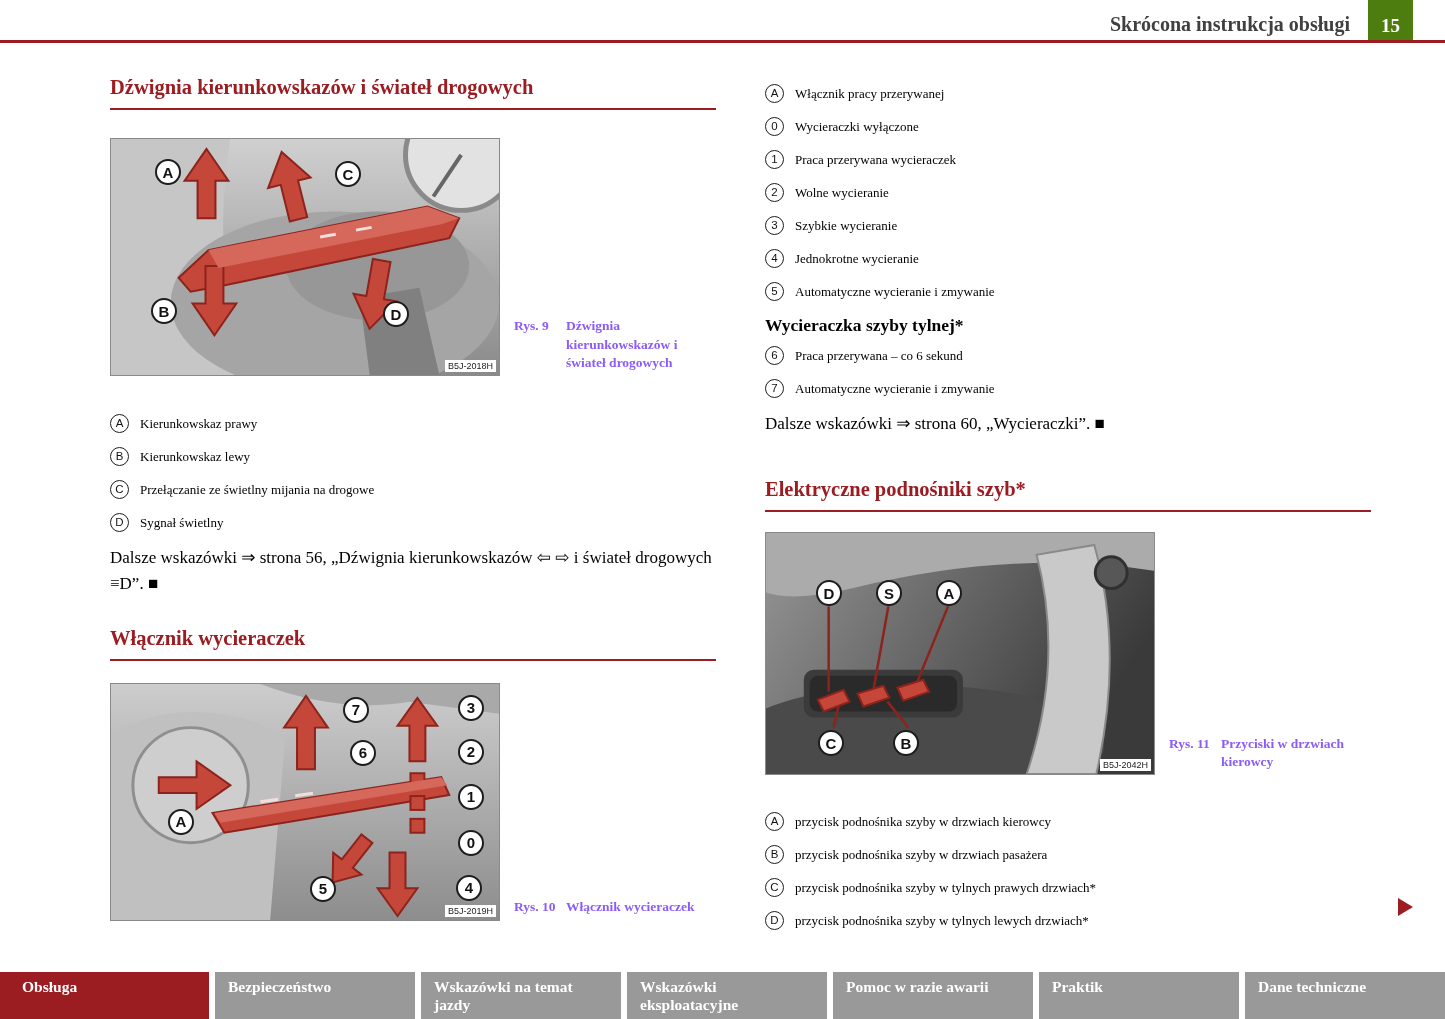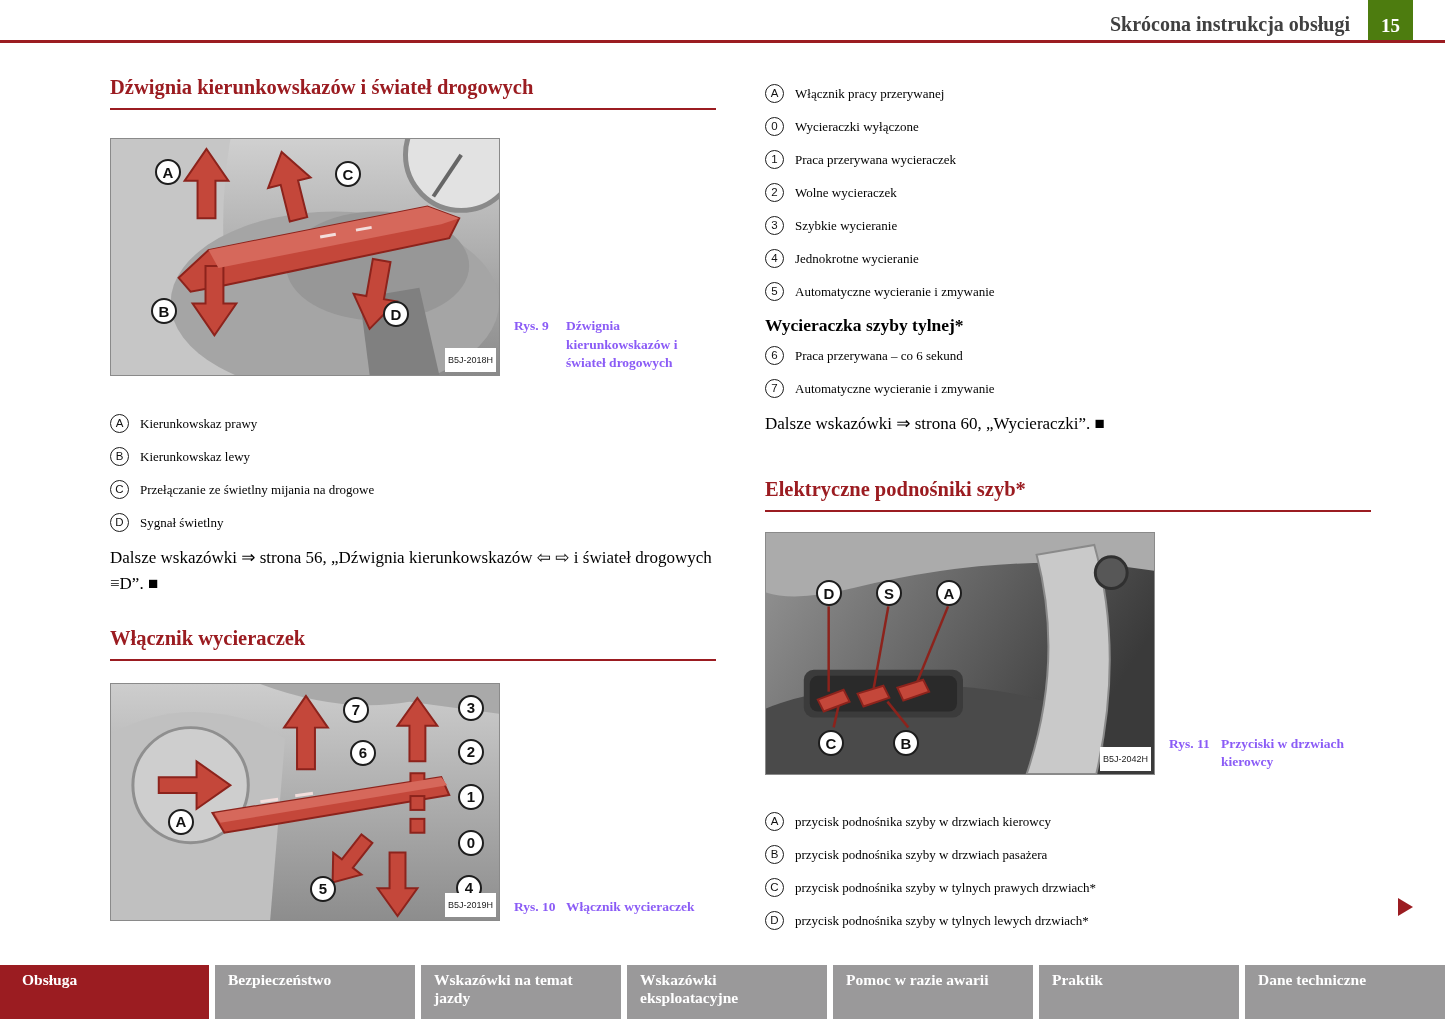--- a/index.html
+++ b/index.html
@@ -28,21 +28,21 @@
   .fr-1 { margin-top:28px; }
   .fr-2 { margin-top:22px; }
   .fr-3 { margin-top:20px; }
   .figure-box { position:relative; flex:0 0 390px; width:390px; border:1px solid #8a8a8a; background:#b5b5b5; }
   .h238 { height:238px; } .h243 { height:243px; }
   .figure-box svg { display:block; width:100%; height:100%; }
   .fig-label { position:absolute; width:26px; height:26px; border-radius:50%; background:#fff; border:2px solid #1d1d1d;
                display:flex; align-items:center; justify-content:center; font-size:15px; font-weight:bold;
                font-family:"Liberation Sans", sans-serif; color:#111; }
   .fig-code { position:absolute; right:3px; bottom:3px; background:#fff; color:#222; font-size:9px; line-height:12px;
-              padding:6px 3px; font-family:"Liberation Sans", sans-serif; }
+              padding:0 3px; font-family:"Liberation Sans", sans-serif; }
   .fig-caption { display:flex; margin-left:14px; margin-bottom:4px; width:200px; color:#8b5cf6;
                  font-size:13.5px; font-weight:bold; line-height:1.35; }
   .cap-label { flex:0 0 52px; }
   .cap-text { flex:1; }
 
   
   .key-list { }
   .kl-1 { margin-top:37px; }
   .kl-w1 { margin-top:8px; }
   .kl-w2 { margin-top:9px; }
@@ -55,21 +55,21 @@
 
   .note { font-size:17px; line-height:1.55; margin-top:12px; }
   .note-w { margin-top:11px; }
   .subheading { font-size:17.5px; font-weight:bold; margin-top:10px; line-height:22px; }
 
   
   .nav-arrow { position:absolute; left:1398px; top:898px; width:0; height:0;
                border-top:9px solid transparent; border-bottom:9px solid transparent; border-left:15px solid #9b1c21; }
 
   
-  .footer { position:absolute; left:0; bottom:0; width:100%; height:54px; display:flex; gap:6px; background:#fff; }
+  .footer { position:absolute; left:0; bottom:0; width:100%; height:47px; display:flex; gap:6px; background:#fff; }
   .tab { flex:1; background:#9a999a; color:#fff; font-weight:bold; font-size:15.5px; line-height:1.18;
          padding:6px 10px 0 13px; }
   .tab.active { background:#9b1c21; padding-left:22px; }
 </style>
 </head>
 <body>
 
 <div class="page">
 
   <div class="header-title">Skrócona instrukcja obsługi</div>
@@ -205,21 +205,21 @@
       <div class="key-row">
         <span class="key-circle">0</span>
         <span class="key-text">Wycieraczki wyłączone</span>
       </div>
       <div class="key-row">
         <span class="key-circle">1</span>
         <span class="key-text">Praca przerywana wycieraczek</span>
       </div>
       <div class="key-row">
         <span class="key-circle">2</span>
-        <span class="key-text">Wolne wycieraczek</span>
+        <span class="key-text">Wolne wycieranie</span>
       </div>
       <div class="key-row">
         <span class="key-circle">3</span>
         <span class="key-text">Szybkie wycieranie</span>
       </div>
       <div class="key-row">
         <span class="key-circle">4</span>
         <span class="key-text">Jednokrotne wycieranie</span>
       </div>
       <div class="key-row">

